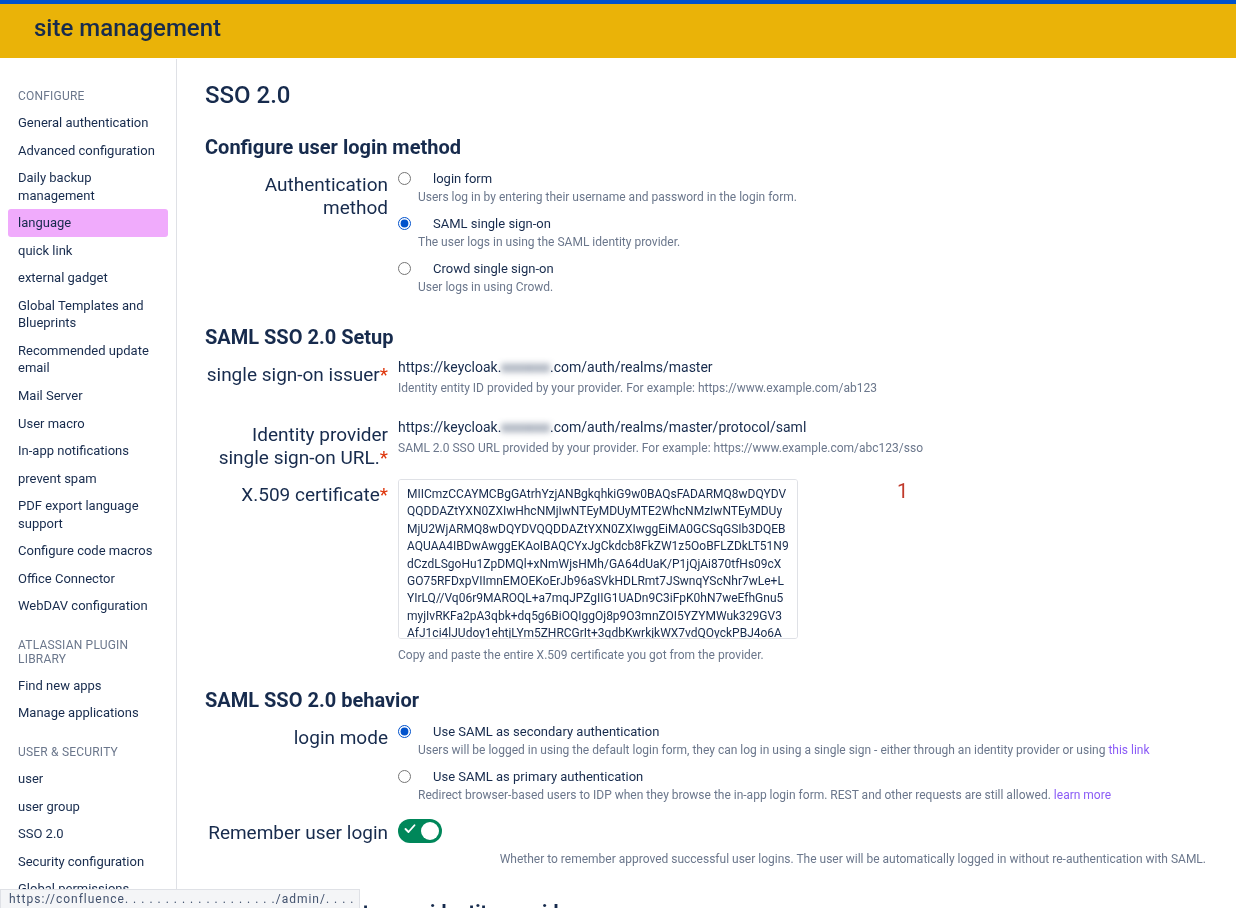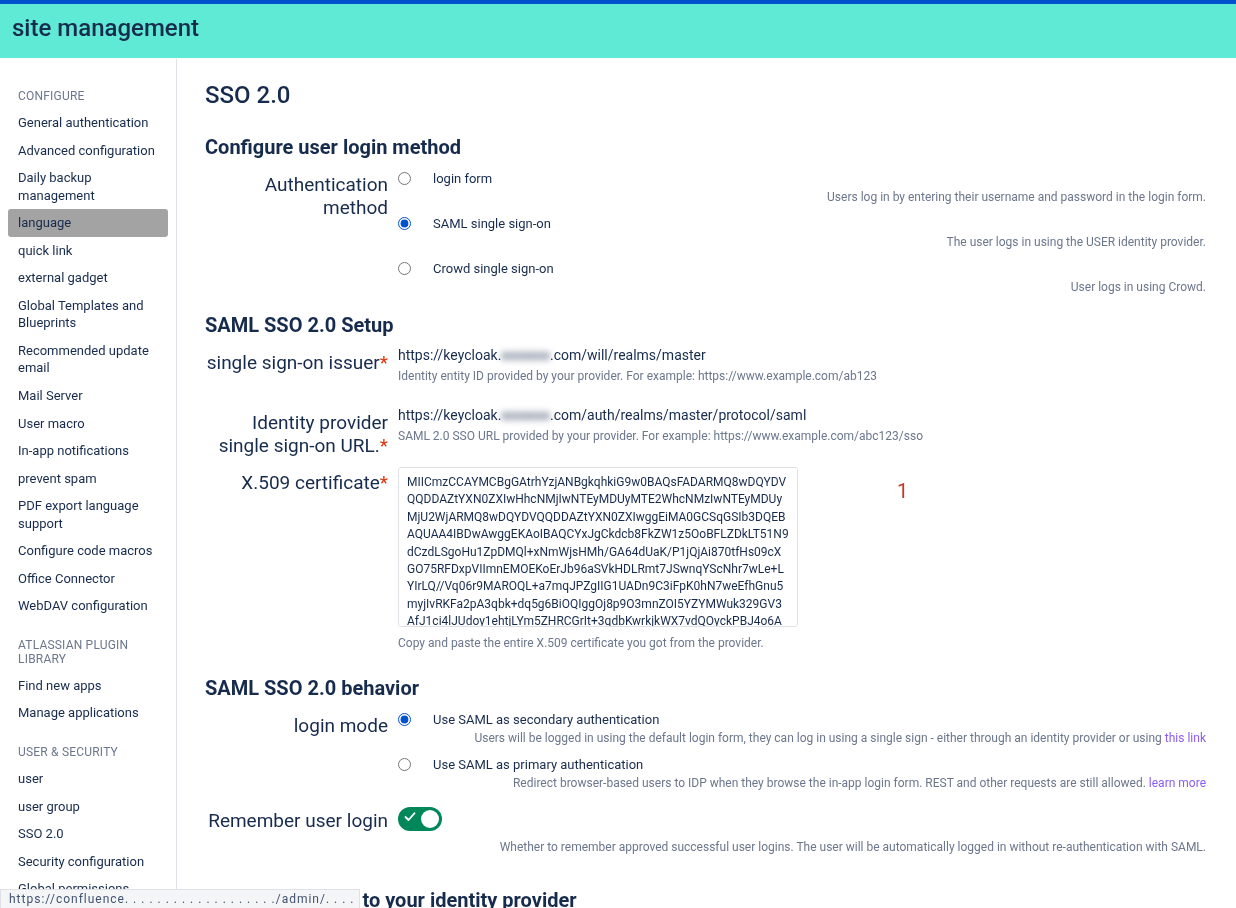--- a/index.html
+++ b/index.html
@@ -4,22 +4,22 @@
 <style>
 * { box-sizing: border-box; margin: 0; padding: 0; }
 body {
   font-family: -apple-system, BlinkMacSystemFont, "Segoe UI", Roboto, Arial, sans-serif;
   font-size: 14px;
   color: #172B4D;
   background: #fff;
 }
 .top-bar { height: 4px; background: #0052CC; }
 .header {
-  background: #5eead4;
-  padding: 10px 12px 16px;
+  background: #eab308;
+  padding: 10px 34px 16px;
   border-bottom: 1px solid #fff;
 }
 .header h1 {
   font-size: 24px;
   font-weight: 500;
   color: #172B4D;
 }
 .layout { display: flex; }
 .sidebar {
   width: 177px;
@@ -37,21 +37,21 @@
   margin: 8px 10px 6px;
 }
 .side-item {
   display: block;
   padding: 5px 10px;
   color: #172B4D;
   cursor: pointer;
   border-radius: 3px;
   line-height: 1.35;
 }
-.side-item.selected { background: #a3a3a3; }
+.side-item.selected { background: #f0abfc; }
 .main {
   flex: 1;
   padding: 22px 30px 40px 28px;
   position: relative;
 }
 .page-title { font-size: 24px; font-weight: 500; margin-bottom: 26px; color:#172B4D;}
 .section-title { font-size: 20px; font-weight: 700; margin: 8px 0 10px; }
 .form-row {
   display: flex;
   align-items: flex-start;
@@ -64,21 +64,21 @@
   padding-right: 10px;
   padding-top: 4px;
   font-size: 19px;
   color: #172B4D;
 }
 .req { color: #DE350B; }
 .form-field-col { flex: 1; max-width: 820px; }
 .radio-line { display: flex; align-items: center; gap: 22px; margin-top: 2px; }
 .radio-line input[type=radio] { accent-color: #0052CC; }
 .radio-label { font-size: 13px; color: #172B4D; }
-.help-text { font-size: 12px; color: #6B778C; margin: 3px 0 10px 20px; line-height:1.4;text-align:right; }
+.help-text { font-size: 12px; color: #6B778C; margin: 3px 0 10px 20px; line-height:1.4; }
 .help-text-flat { font-size: 12px; color: #6B778C; margin: 5px 0 16px 0; line-height:1.4; }
 .help-link { color: #8b5cf6; text-decoration: none; cursor:pointer;margin-top:33px; }
 textarea.cert-area {
   width: 400px;
   height: 160px;
   border: 1px solid #DFE1E6;
   border-radius: 3px;
   padding: 6px 8px;
   font-size: 12px;
   color: #172B4D;
@@ -177,38 +177,38 @@
       <div class="form-field-col" id="auth-options">
           <div class="radio-line">
             <input type="radio" name="auth" style="">
             <span class="radio-label">login form</span>
           </div>
           <div class="help-text">Users log in by entering their username and password in the login form.</div>
           <div class="radio-line">
             <input type="radio" name="auth" checked="" style="">
             <span class="radio-label">SAML single sign-on</span>
           </div>
-          <div class="help-text">The user logs in using the USER identity provider.</div>
+          <div class="help-text">The user logs in using the SAML identity provider.</div>
           <div class="radio-line">
             <input type="radio" name="auth" style="">
             <span class="radio-label">Crowd single sign-on</span>
           </div>
           <div class="help-text">User logs in using Crowd.</div>
         </div>
     </div>
 
-    <h3 class="section-title" style="margin-top:8px;">SAML SSO 2.0 Setup</h3>
+    <h3 class="section-title" style="margin-top:20px;">SAML SSO 2.0 Setup</h3>
 
     <div class="form-row">
       <div class="form-label-col"><span>single sign-on issuer</span><span class="req">*</span></div>
       <div class="form-field-col">
         <div class="text-input" style="display:flex;align-items:center;">
             <span>https://keycloak.</span>
             <span class="blur">xxxxxxx</span>
-            <span>.com/will/realms/master</span>
+            <span>.com/auth/realms/master</span>
           </div>
         <div class="help-text-flat">Identity entity ID provided by your provider. For example: https://www.example.com/ab123</div>
       </div>
     </div>
 
     <div class="form-row">
       <div class="form-label-col"><span>Identity provider single sign-on URL.</span><span class="req">*</span></div>
       <div class="form-field-col">
         <div class="text-input" style="display:flex;align-items:center;">
             <span>https://keycloak.</span>

